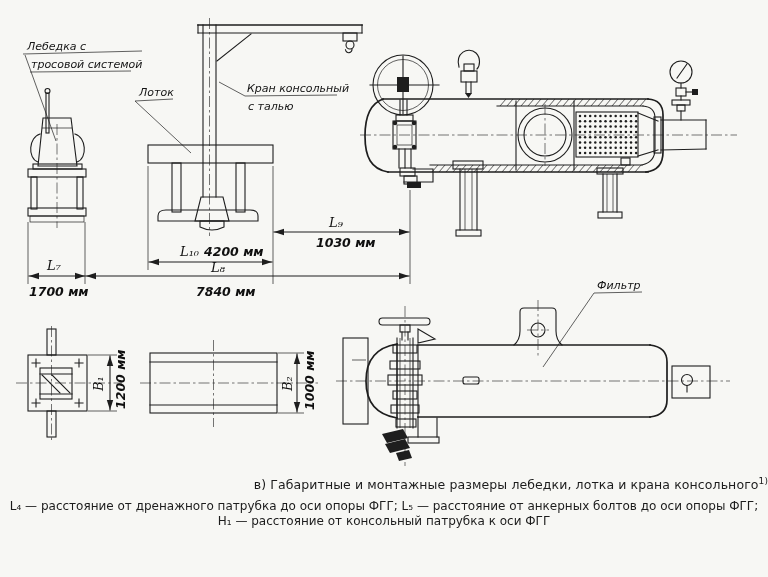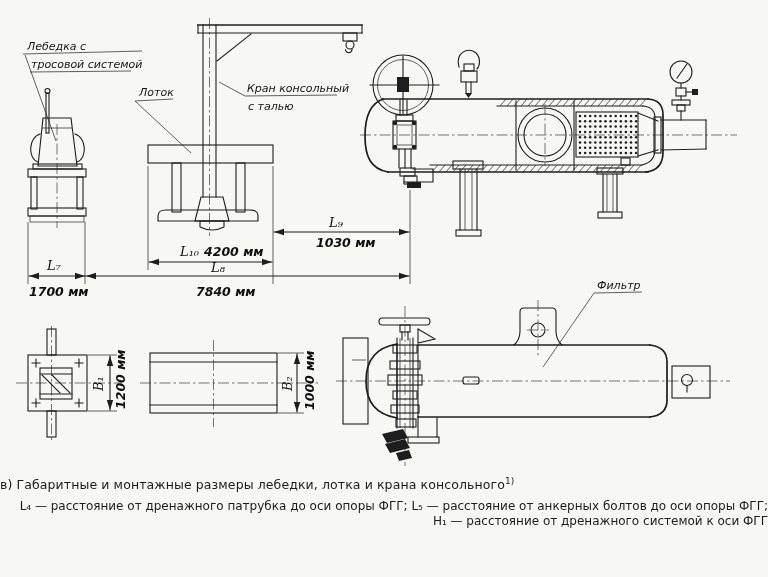--- a/index.html
+++ b/index.html
@@ -12,26 +12,26 @@
   svg{position:absolute;left:0;top:0;}
   .s{stroke:#1e1e1e;fill:none;stroke-width:1.1;stroke-linecap:square;}
   .s2{stroke:#1e1e1e;fill:none;stroke-width:1.7;stroke-linecap:square;}
   .thin{stroke:#1e1e1e;fill:none;stroke-width:0.7;}
   .cl{stroke:#3a3a3a;fill:none;stroke-width:0.7;stroke-dasharray:11 3 2.5 3;}
   .ink{fill:#1e1e1e;stroke:none;}
   text.lbl{font:italic 11px "DejaVu Sans",sans-serif;fill:#141414;}
   text.dsym{font:italic 13px "DejaVu Serif","Liberation Serif",serif;fill:#101010;}
   text.dval{font:italic 700 12.5px "DejaVu Sans",sans-serif;fill:#101010;}
   .caption{
-    position:absolute;top:476px;left:0;width:768px;text-align:left;
+    position:absolute;top:476px;left:0;width:768px;text-align:right;
     font-size:12.5px;letter-spacing:0.1px;
   }
   .caption sup{font-size:9px;}
   .legend{
-    position:absolute;top:499px;left:0;width:768px;text-align:right;
+    position:absolute;top:499px;left:0;width:768px;text-align:center;
     font-size:12px;line-height:15.4px;
   }
 </style>
 </head>
 <body>
 
 <svg width="768" height="577" viewBox="0 0 768 577">
 
   <g>
     <line class="cl" x1="57" y1="124" x2="57" y2="228"></line>
@@ -484,14 +484,14 @@
       <line class="thin" x1="594" y1="293" x2="642" y2="292"></line>
       <line class="thin" x1="594" y1="293" x2="543" y2="367"></line>
     </g>
   </g>
 </svg>
 
 <div class="caption"><span>в) Габаритные и монтажные размеры лебедки, лотка и крана консольного</span><sup>1)</sup></div>
 
 <div class="legend">
   <div>L₄ — расстояние от дренажного патрубка до оси опоры ФГГ; L₅ — расстояние от анкерных болтов до оси опоры ФГГ;</div>
-  <div>H₁ — расстояние от дренажного системой к оси ФГГ</div>
+  <div>H₁ — расстояние от консольный патрубка к оси ФГГ</div>
 </div>
 
 </body></html>

